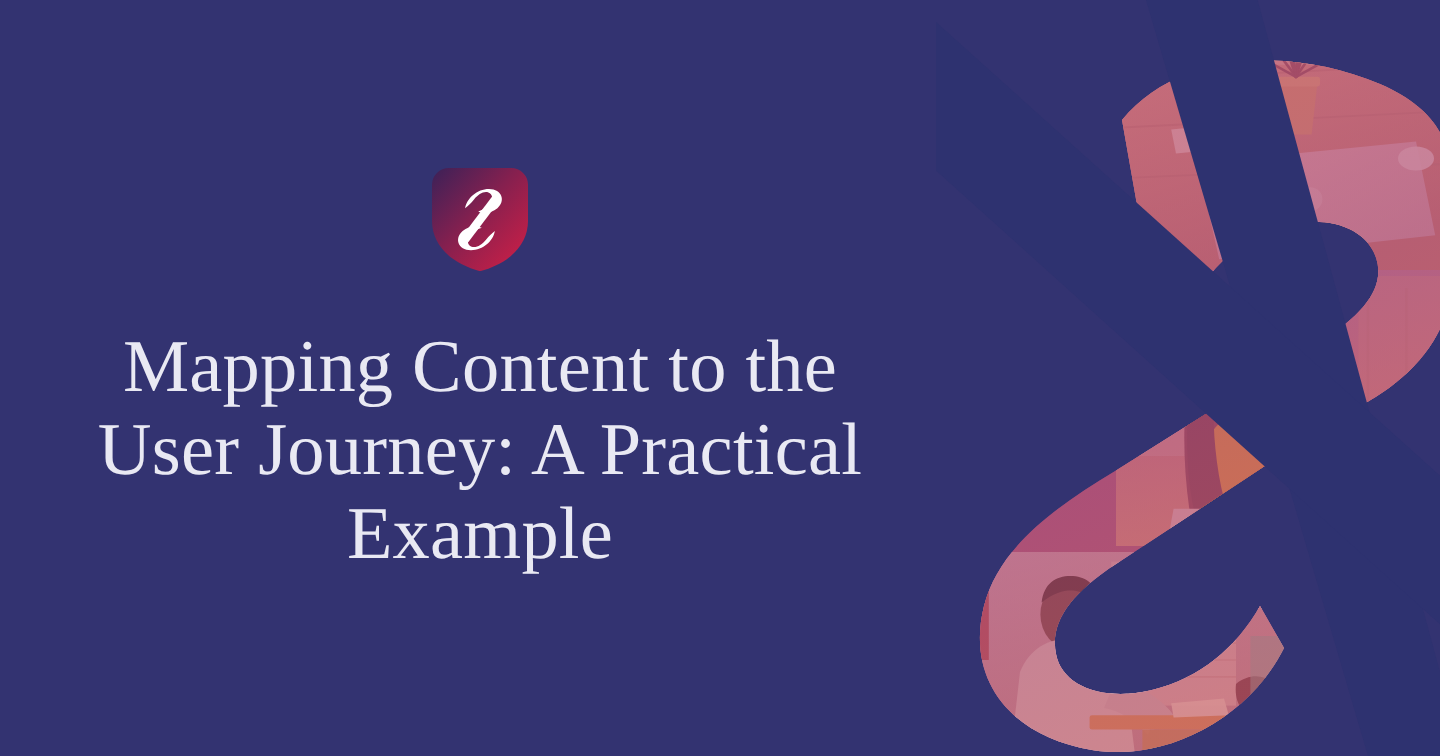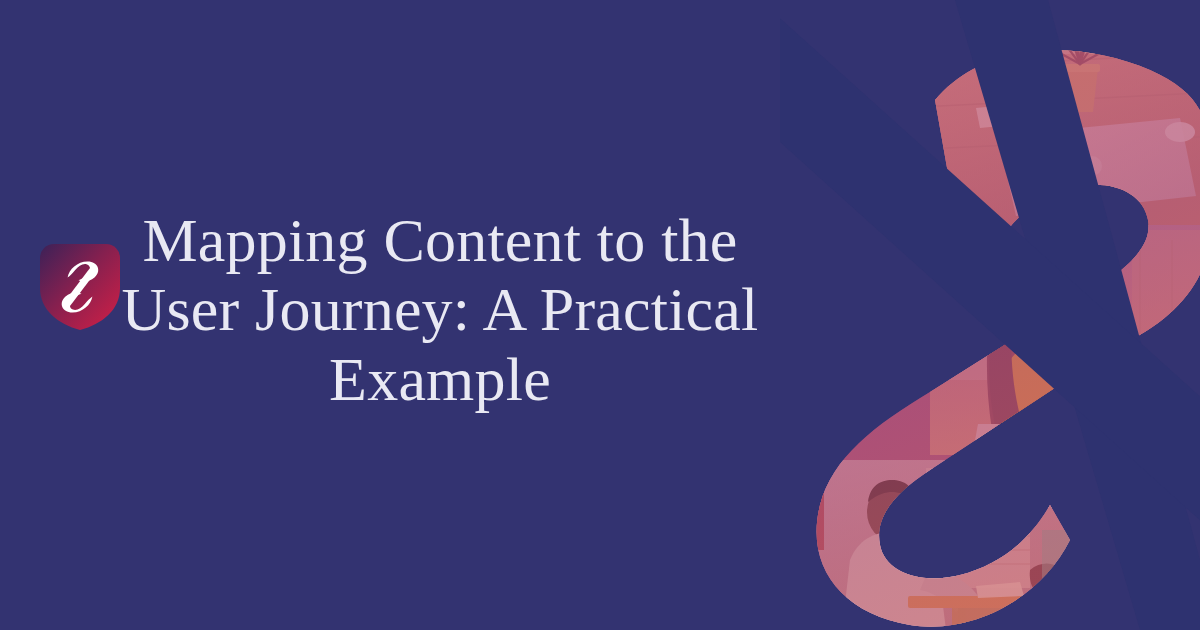--- a/index.html
+++ b/index.html
@@ -26,21 +26,21 @@
     overflow:hidden;
   }
   .artwork svg{ display:block; width:420px; height:630px; }
 
   
   .content{
     position:absolute;
     left:0; top:0;
     width:820px; height:630px;
     display:flex;
-    flex-direction:row;
+    flex-direction:column;
     align-items:center;
     justify-content:center;
     padding:0 60px 10px 40px;
   }
 
   
   .logo{
     width:80px; height:86px;
     margin-bottom:46px;
     flex:none;

